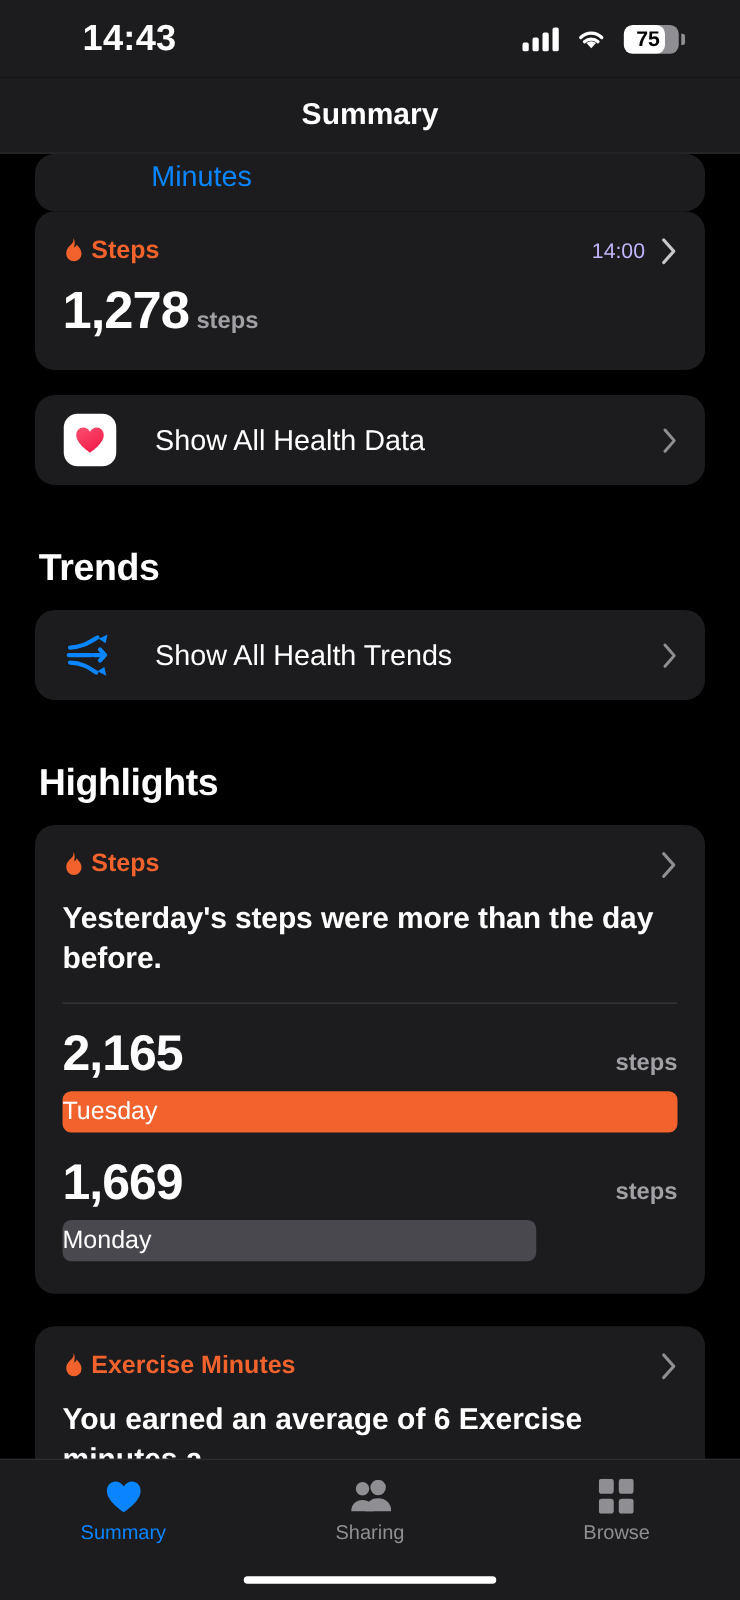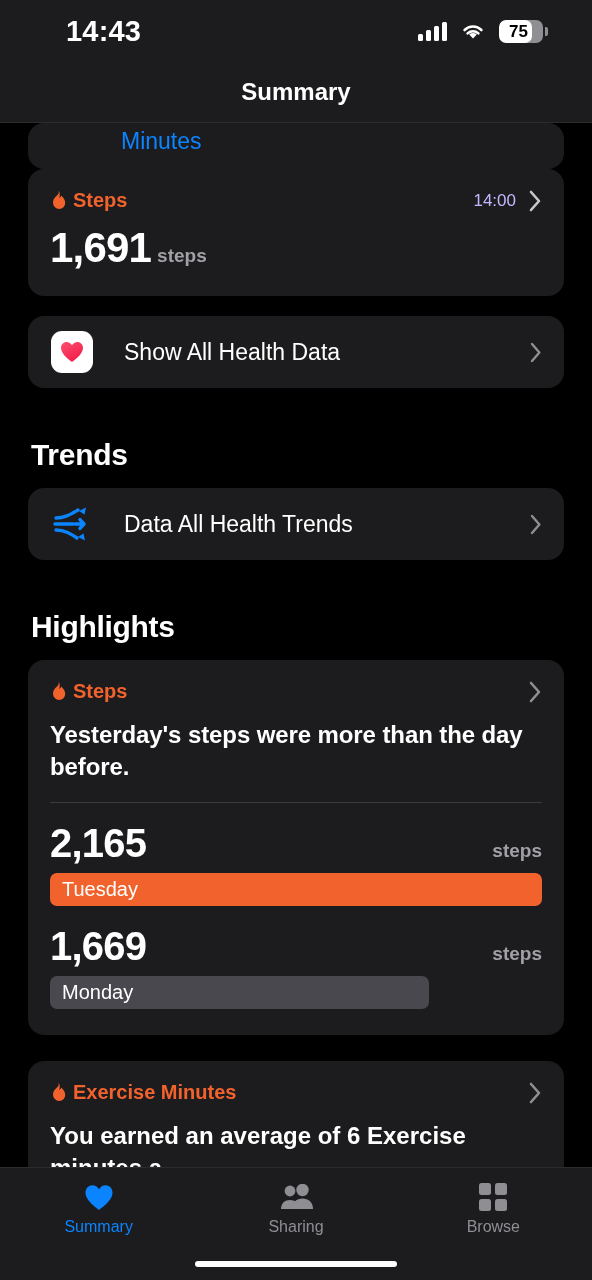--- a/index.html
+++ b/index.html
@@ -275,21 +275,20 @@
     font-size: 19px;
     font-weight: bold;
     color: #a0a0a5;
   }
   .bar {
     margin-top: 7px;
     height: 33px;
     border-radius: 7px;
     display: flex;
     align-items: center;
-    padding-left: 12px;
     box-sizing: border-box;
     font-size: 20px;
     color: #ffffff;
   }
   .bar-primary { background: #f2622c; width: 100%; }
   .bar-secondary { background: #48484e; width: 77.1%; }
 
   .cut-card { margin-top: 26px; padding: 20px 22px 0 22px; }
   .cut-text {
     margin-top: 16px;
@@ -380,21 +379,21 @@
         <span>Steps</span>
       </div>
       <div class="metric-meta">
         <span class="metric-time">14:00</span>
         <svg class="chev" viewBox="0 0 13 22">
           <path d="M2 2 L10 11 L2 20" stroke="#c7c7cc" stroke-width="2.6" fill="none" stroke-linecap="round" stroke-linejoin="round"></path>
         </svg>
       </div>
     </div>
     <div class="metric-value">
-      <span class="metric-number">1,691</span>
+      <span class="metric-number">1,278</span>
       <span class="metric-unit">steps</span>
     </div>
   </div>
 
   <div class="card row-card" style="margin-top:20px;">
     <div class="row-icon">
       <div class="health-app-icon">
         <svg width="24" height="22" viewBox="0 0 24 22">
           <defs>
             <linearGradient id="heartGrad" x1="0" y1="0" x2="0.6" y2="1">
@@ -422,21 +421,21 @@
         <g stroke="#0a84ff" stroke-width="3.4" fill="none" stroke-linecap="round">
           <path d="M4 19 L22 19"></path>
           <path d="M5 13 C14 13 20 9 27 5"></path>
           <path d="M5 25 C14 25 20 29 26 33"></path>
         </g>
         <path d="M24 19 L33 19 L29 14.6 M33 19 L29 23.4" stroke="#0a84ff" stroke-width="3.4" fill="none" stroke-linecap="round" stroke-linejoin="round"></path>
         <path d="M28 6 L35 2.5 L33.5 9.5" fill="#0a84ff"></path>
         <path d="M27 32 L34 35.5 L32.5 28.5" fill="#0a84ff"></path>
       </svg>
     </div>
-    <span class="row-label">Data All Health Trends</span>
+    <span class="row-label">Show All Health Trends</span>
     <svg class="row-chev" viewBox="0 0 12 21">
       <path d="M2 2 L9.4 10.5 L2 19" stroke="#8e8e93" stroke-width="2.4" fill="none" stroke-linecap="round" stroke-linejoin="round"></path>
     </svg>
   </div>
 
   <div class="section-header">
     <span class="section-title">Highlights</span>
   </div>
 
   <div class="card highlight-card">

